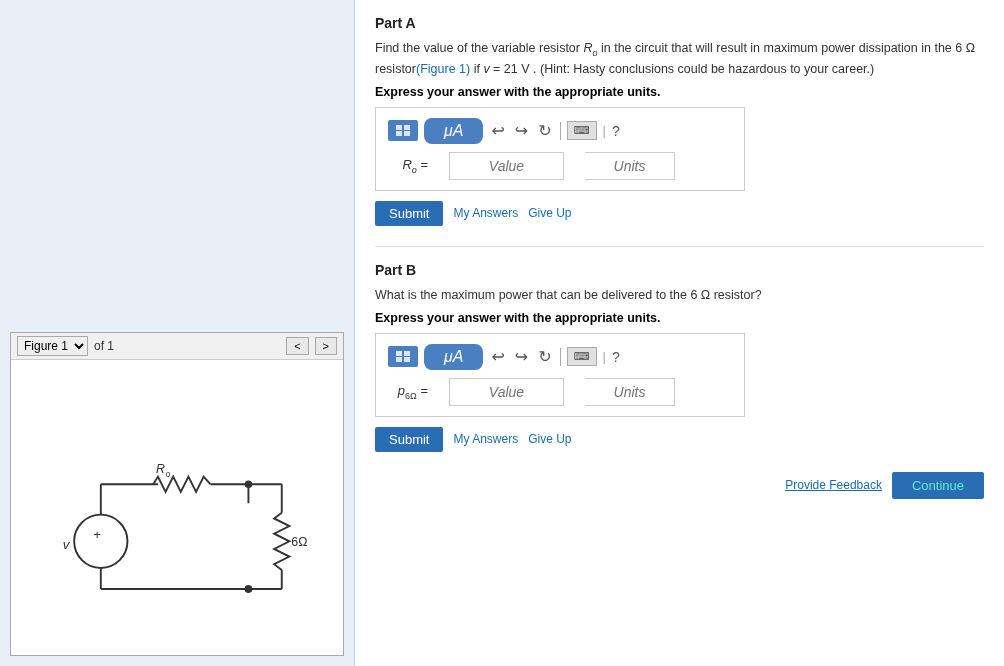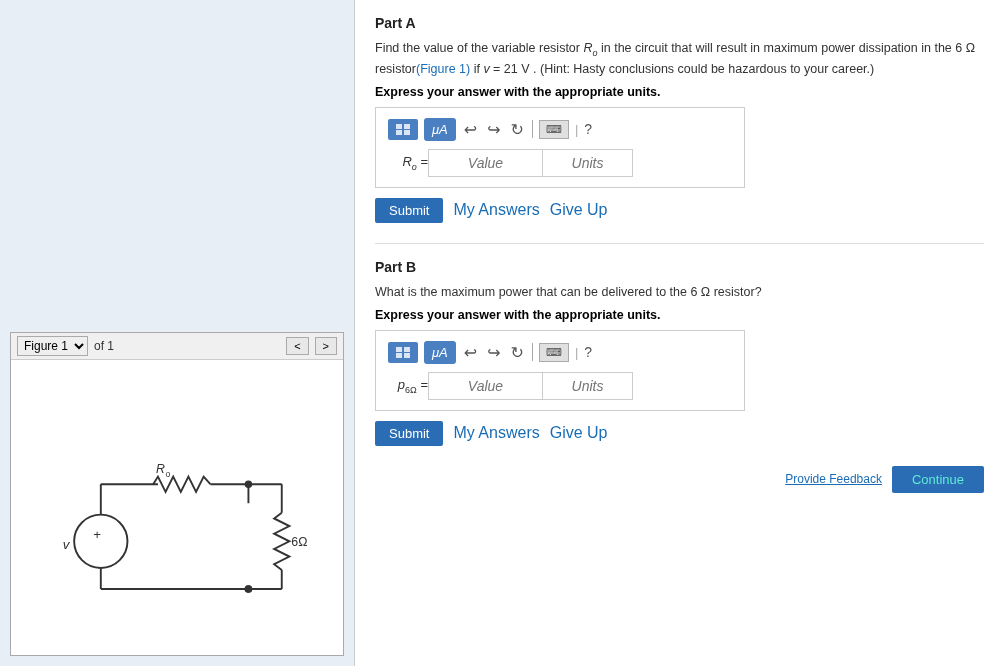--- a/index.html
+++ b/index.html
@@ -128,25 +128,25 @@
       color: #fff;
       border-radius: 2px;
       font-size: 12px;
       display: flex;
       align-items: center;
       gap: 2px;
     }
     .toolbar-btn-blue2 {
       background: #4a7fc1;
       border: none;
-      padding: 4px 8px;
+      padding: 4px 20px;
       cursor: pointer;
       color: #fff;
-      border-radius: 3px;
-      font-size: 13px;
+      border-radius: 8px;
+      font-size: 16px;
       font-style: italic;
     }
     .toolbar-icon-btn {
       background: none;
       border: none;
       cursor: pointer;
       font-size: 16px;
       color: #555;
       padding: 0 2px;
     }
@@ -167,21 +167,21 @@
       background: none;
       border: none;
       font-size: 14px;
       cursor: pointer;
       color: #555;
     }
 
     .input-row {
       display: flex;
       align-items: center;
-      gap: 0;
+      gap: 21px;
     }
     .var-label {
       font-size: 13px;
       color: #333;
       min-width: 40px;
       text-align: right;
     }
     .value-input {
       border: 1px solid #ccc;
       padding: 5px 10px;
@@ -215,21 +215,21 @@
       border: none;
       padding: 5px 14px;
       font-size: 13px;
       cursor: pointer;
       border-radius: 2px;
     }
     .link-btn {
       background: none;
       border: none;
       color: #1a6db5;
-      font-size: 16px;
+      font-size: 12px;
       cursor: pointer;
       text-decoration: none;
     }
 
     .divider {
       border: none;
       border-top: 1px solid #ddd;
       margin: 10px 0 15px 0;
     }
 

